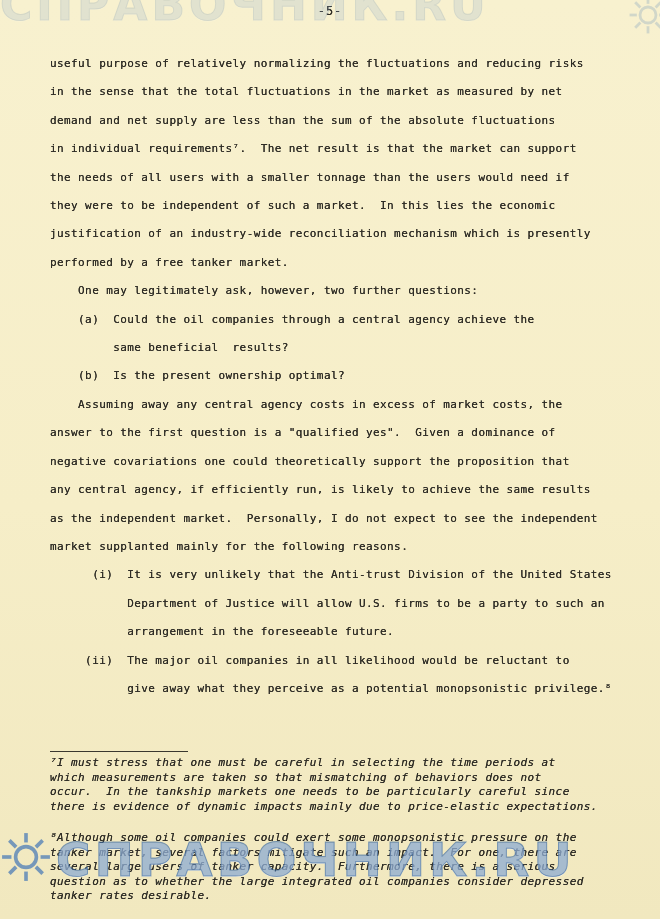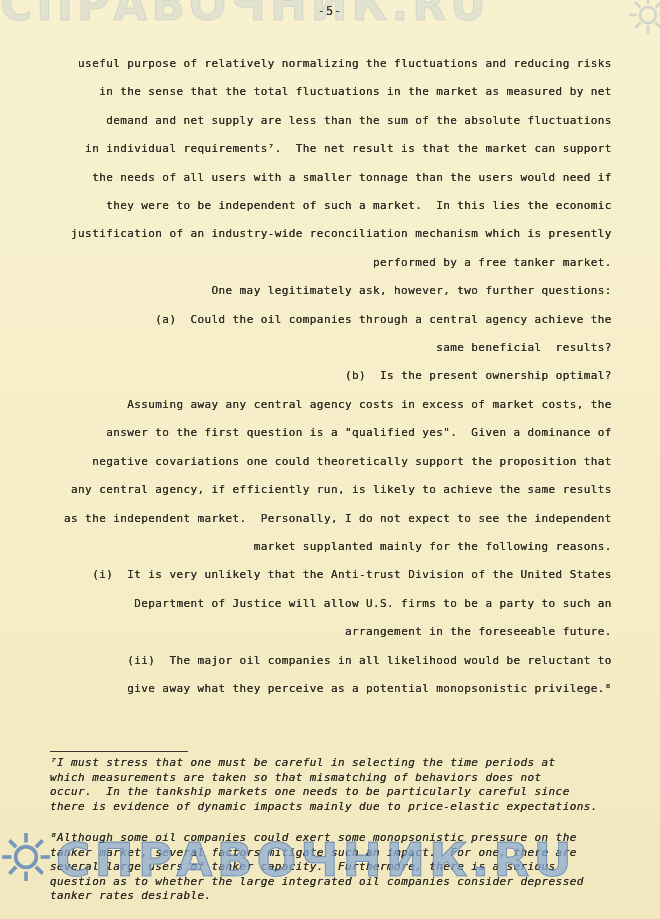--- a/index.html
+++ b/index.html
@@ -15,21 +15,20 @@
   .page-number{
     position:absolute;top:4px;left:0;width:100%;
     text-align:center;font-size:12px;letter-spacing:1px;
     text-shadow:0 0 .4px #2f2d26;
   }
   .body-text{
     position:absolute;left:50px;top:50px;
     font-size:11px;letter-spacing:.4px;line-height:28.4px;
     white-space:pre;
     text-shadow:0 0 .4px #2f2d26;
-    text-align:right;
   }
   .footnote-rule{
     position:absolute;left:50px;top:751px;width:138px;height:0;
     border-top:1.6px solid #3a382f;
   }
   .footnote-block{
     position:absolute;left:50px;
     font-size:11px;letter-spacing:.4px;line-height:14.6px;
     white-space:pre;
     text-shadow:0 0 .4px #2f2d26;

